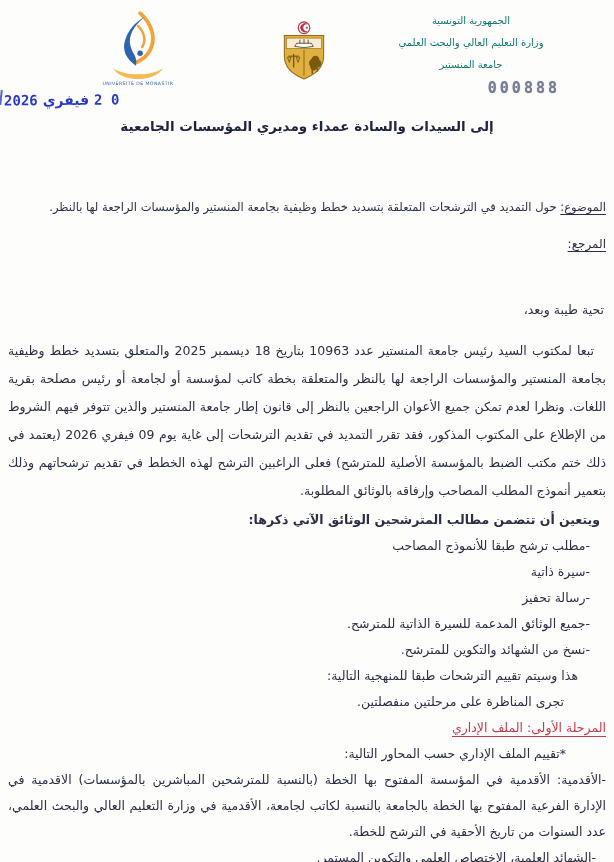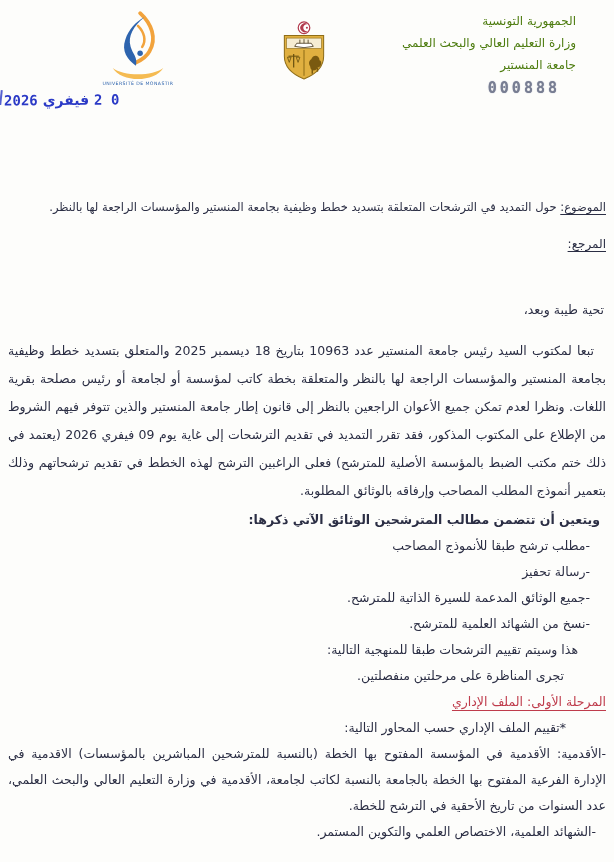--- a/index.html
+++ b/index.html
@@ -8,22 +8,22 @@
     width:614px;height:862px;
     margin:0 auto;
     background:#fdfdfb;
     font-family:"DejaVu Sans",sans-serif;
     color:#2b2e44;
     overflow:hidden;
   }
   
   .ministry-block{
     position:absolute;top:10px;right:38px;width:210px;
-    direction:rtl;
-    font-size:12px;line-height:22px;color:#4d7c0f;
+    direction:rtl;text-align:center;
+    font-size:10px;line-height:22px;color:#0f766e;
   }
   .emblem{position:absolute;left:276px;top:20px;width:56px;height:62px;}
   .uni-logo{position:absolute;left:100px;top:10px;width:76px;height:80px;}
   .number-stamp{
     position:absolute;top:79px;right:54px;
     font-family:"DejaVu Sans Mono",monospace;
     font-size:15px;font-weight:bold;letter-spacing:3px;
     color:#4c5470;opacity:.75;
     text-shadow:0 0 1px #6a7090;
     transform:scaleY(1.05);
@@ -122,38 +122,40 @@
   <div class="number-stamp">000888</div>
 
   <div class="stamp-edge-mark"></div>
   <div class="date-stamp">
     <span class="digits">0 2</span>
     <span>فيفري</span>
     <span class="digits">2026</span>
   </div>
 
   <div class="title-block">
+    <div>إلى السيدات والسادة عمداء ومديري المؤسسات الجامعية</div>
   </div>
 
   <div class="body">
 
     <div class="subject-line"><span class="u">الموضوع:</span><span> حول التمديد في الترشحات المتعلقة بتسديد خطط وظيفية بجامعة المنستير والمؤسسات الراجعة لها بالنظر.</span></div>
 
     <div class="reference-line"><span class="u">المرجع:</span></div>
 
     <div class="line greeting">تحية طيبة وبعد،</div>
 
     <div class="para">تبعا لمكتوب السيد رئيس جامعة المنستير عدد 10963 بتاريخ 18 ديسمبر 2025 والمتعلق بتسديد خطط وظيفية بجامعة المنستير والمؤسسات الراجعة لها بالنظر والمتعلقة بخطة كاتب لمؤسسة أو لجامعة أو رئيس مصلحة بقرية اللغات. ونظرا لعدم تمكن جميع الأعوان الراجعين بالنظر إلى قانون إطار جامعة المنستير والذين تتوفر فيهم الشروط من الإطلاع على المكتوب المذكور، فقد تقرر التمديد في تقديم الترشحات إلى غاية يوم 09 فيفري 2026 (يعتمد في ذلك ختم مكتب الضبط بالمؤسسة الأصلية للمترشح) فعلى الراغبين الترشح لهذه الخطط في تقديم ترشحاتهم وذلك بتعمير أنموذج المطلب المصاحب وإرفاقه بالوثائق المطلوبة.</div>
 
     <div class="line docs-intro">ويتعين أن تتضمن مطالب المترشحين الوثائق الآتي ذكرها:</div>
 
     <div class="line doc-item">-مطلب ترشح طبقا للأنموذج المصاحب</div>
+    <div class="line doc-item">-سيرة ذاتية</div>
     <div class="line doc-item">-رسالة تحفيز</div>
     <div class="line doc-item">-جميع الوثائق المدعمة للسيرة الذاتية للمترشح.</div>
-    <div class="line doc-item">-نسخ من الشهائد العلمية للمترشح.</div>
+    <div class="line doc-item">-نسخ من الشهائد والتكوين للمترشح.</div>
 
     <div class="line methodology">هذا وسيتم تقييم الترشحات طبقا للمنهجية التالية:</div>
     <div class="line stages">تجرى المناظرة على مرحلتين منفصلتين.</div>
 
     <div class="stage-heading"><span class="u">المرحلة الأولى: الملف الإداري</span></div>
 
     <div class="line stage-intro">*تقييم الملف الإداري حسب المحاور التالية:</div>
 
     <div class="criteria">-الأقدمية: الأقدمية في المؤسسة المفتوح بها الخطة (بالنسبة للمترشحين المباشرين بالمؤسسات) الاقدمية في الإدارة الفرعية المفتوح بها الخطة بالجامعة بالنسبة لكاتب لجامعة، الأقدمية في وزارة التعليم العالي والبحث العلمي، عدد السنوات من تاريخ الأحقية في الترشح للخطة.</div>
     <div class="line criteria-last">-الشهائد العلمية، الاختصاص العلمي والتكوين المستمر.</div>

